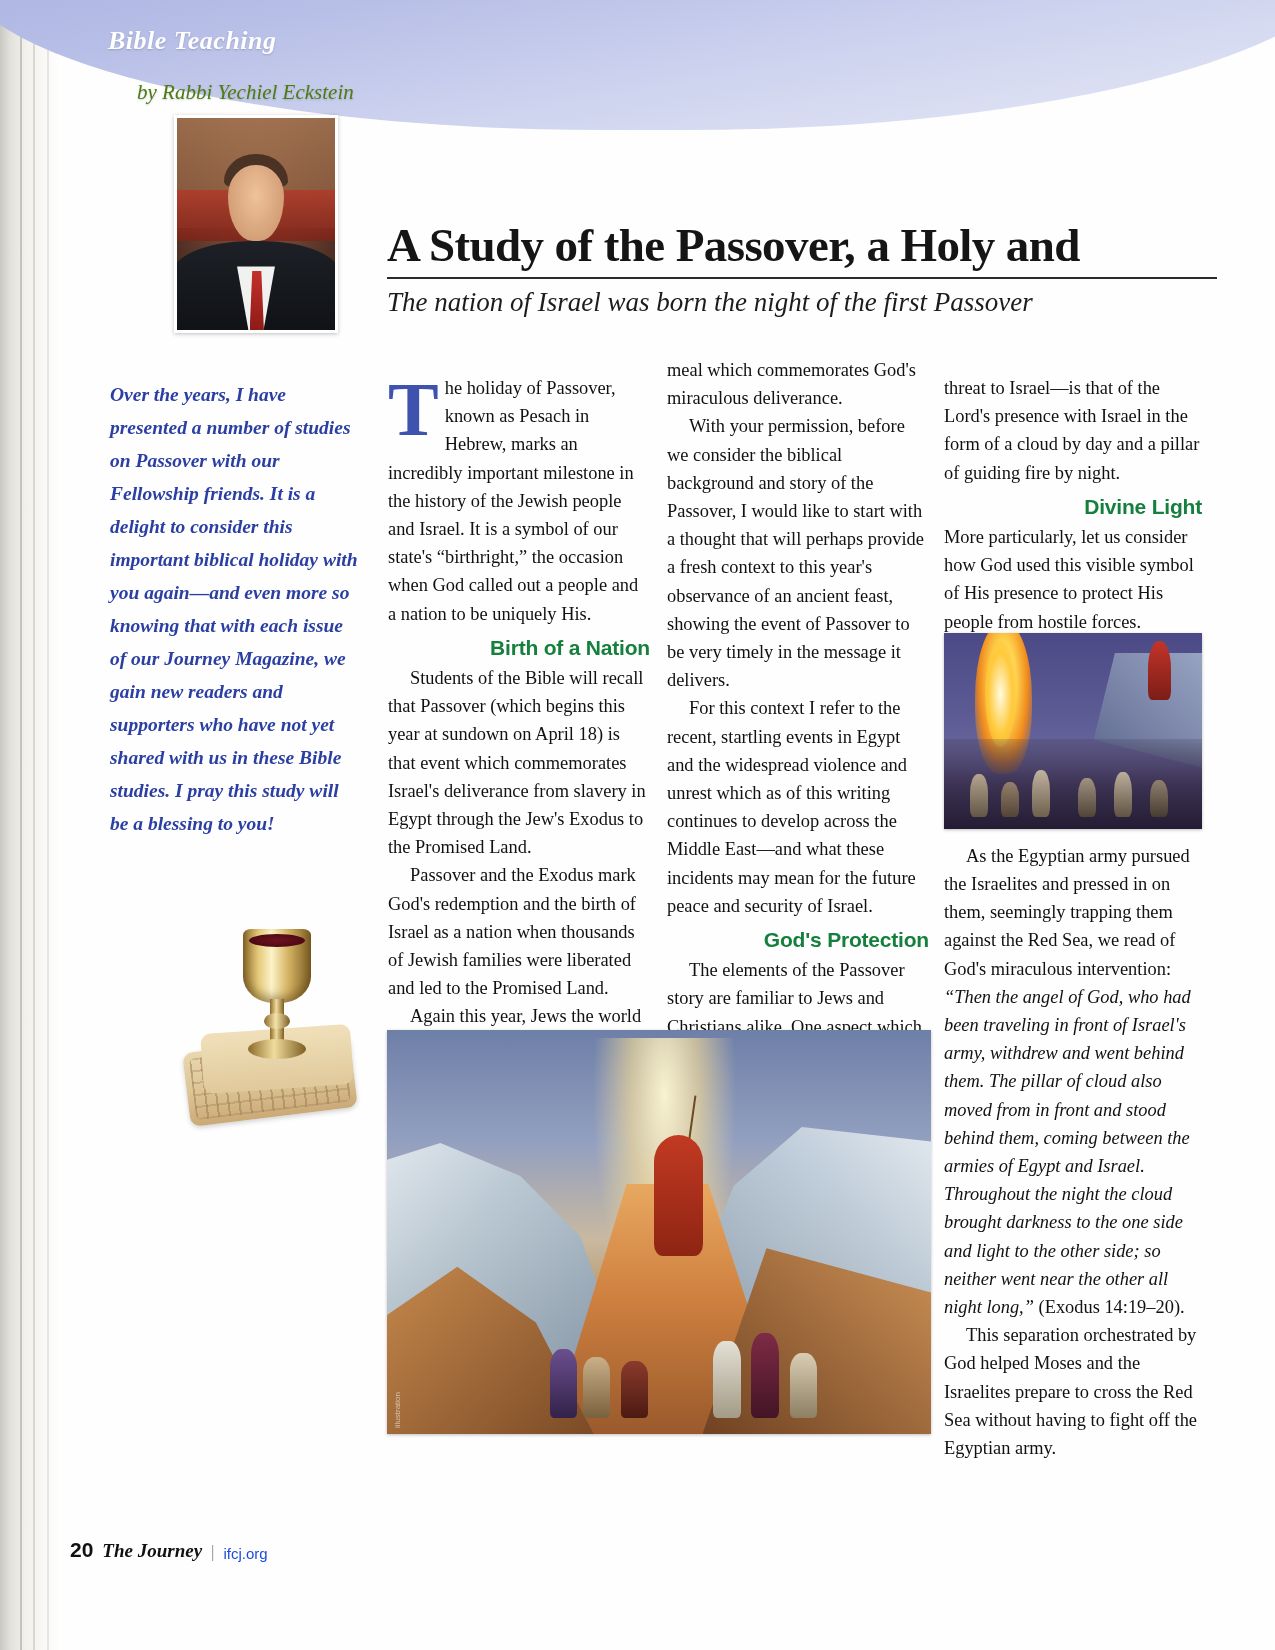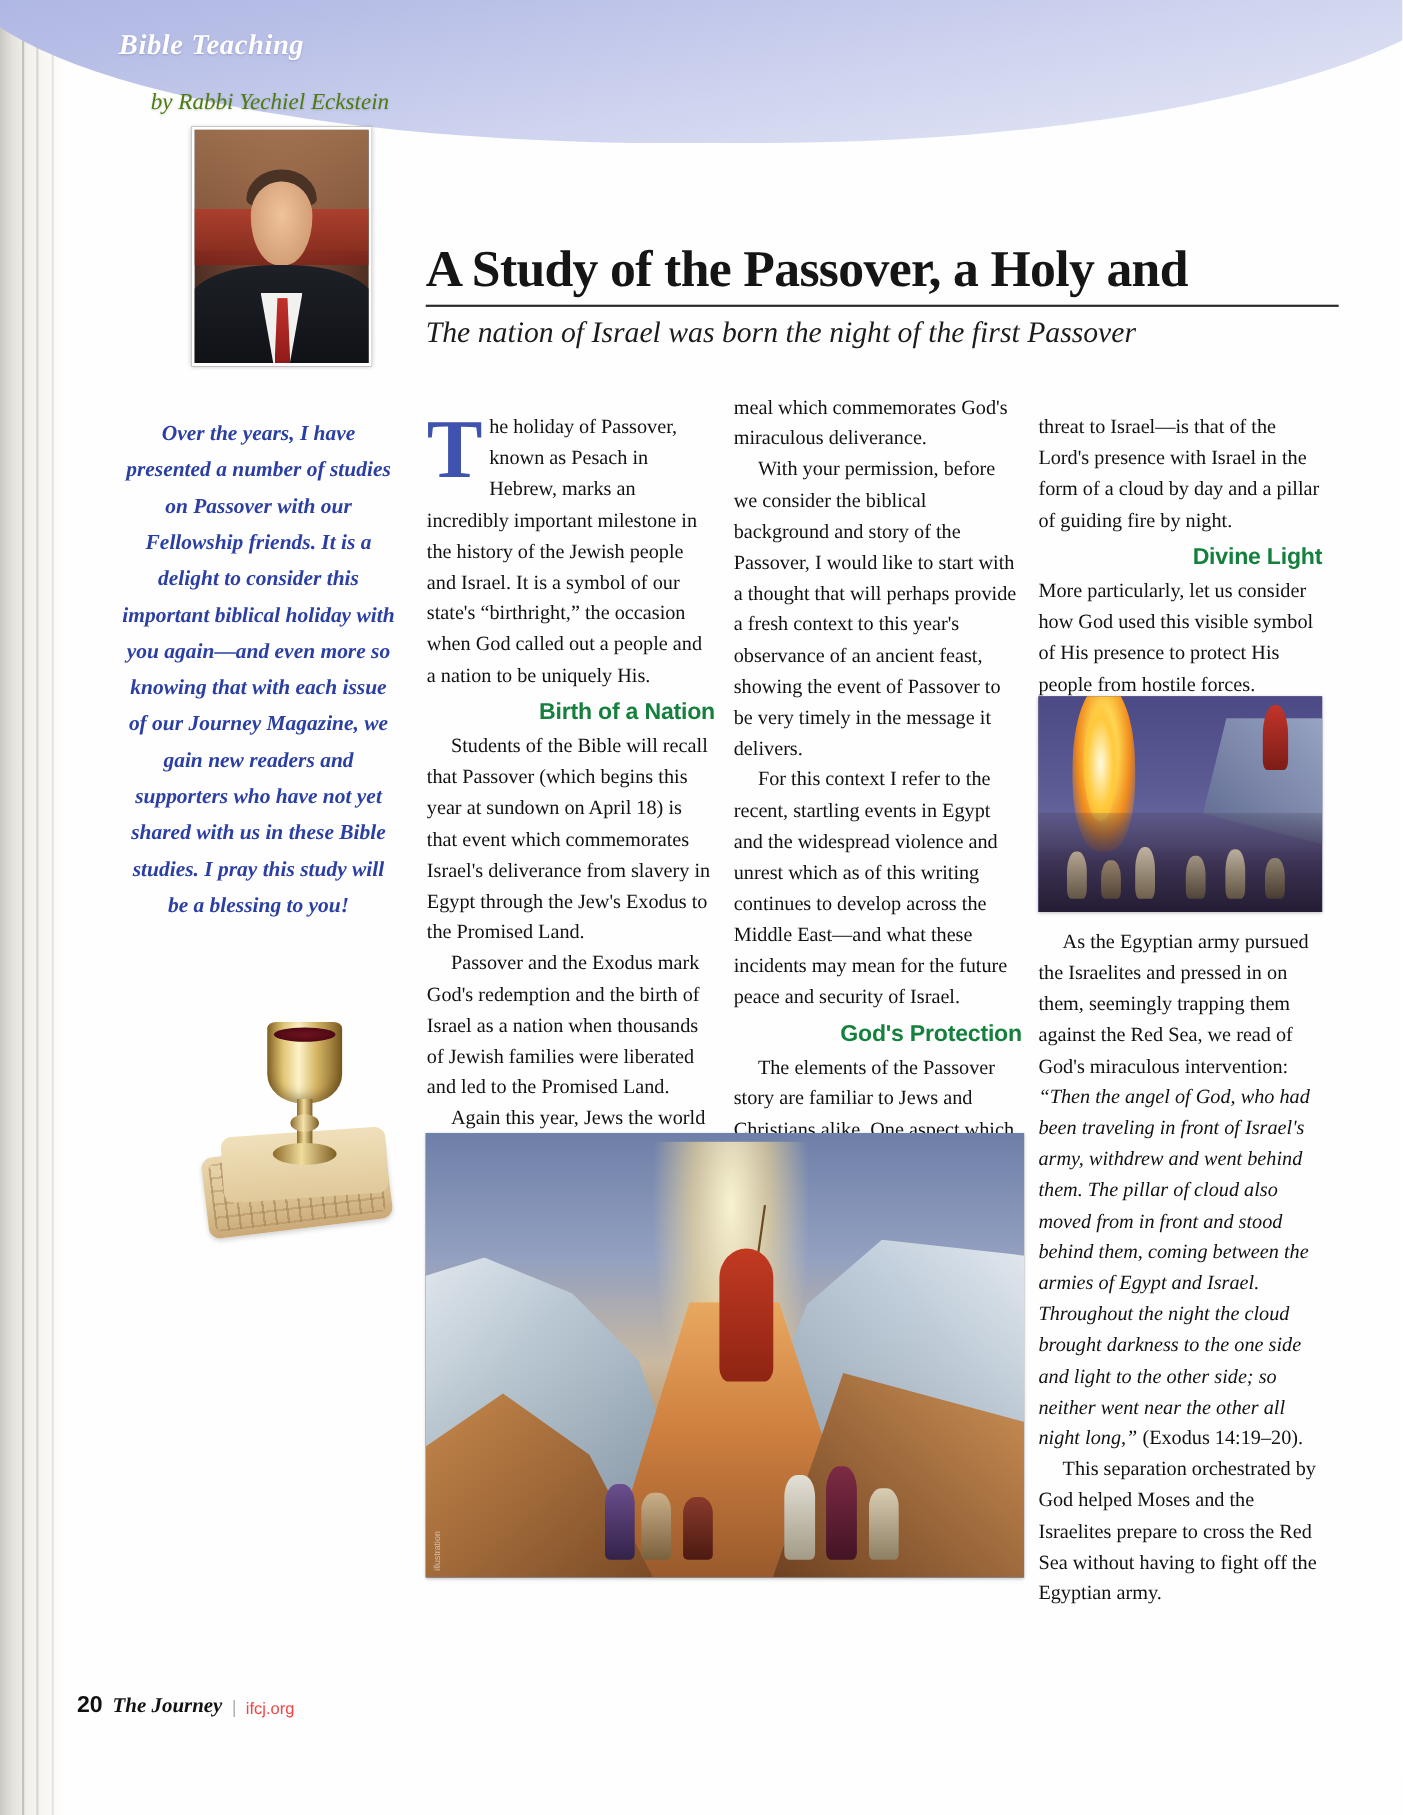--- a/index.html
+++ b/index.html
@@ -191,21 +191,21 @@
     color: #1c1c1c;
     white-space: nowrap;
   }
 
   
   .intro {
     position: absolute;
     left: 110px;
     top: 378px;
     width: 250px;
-    text-align: center;
+    text-align: left;
     font-family: "Liberation Serif", serif;
     font-style: italic;
     font-weight: bold;
     font-size: 19.5px;
     line-height: 33px;
     color: #2b3fa3;
   }
 
   
   .goblet-art {
@@ -544,21 +544,21 @@
     font-size: 19px;
     color: #111;
   }
   .footer .bar {
     font-size: 17px;
     color: #888;
   }
   .footer .site {
     font-family: "Liberation Sans", sans-serif;
     font-size: 15px;
-    color: #ef4444;
+    color: #1d4ed8;
   }
 </style>
 </head>
 <body>
 
 <div class="page">
 
   <div class="scan-gutter">
     <div class="edge-line l1"></div>
     <div class="edge-line l2"></div>

